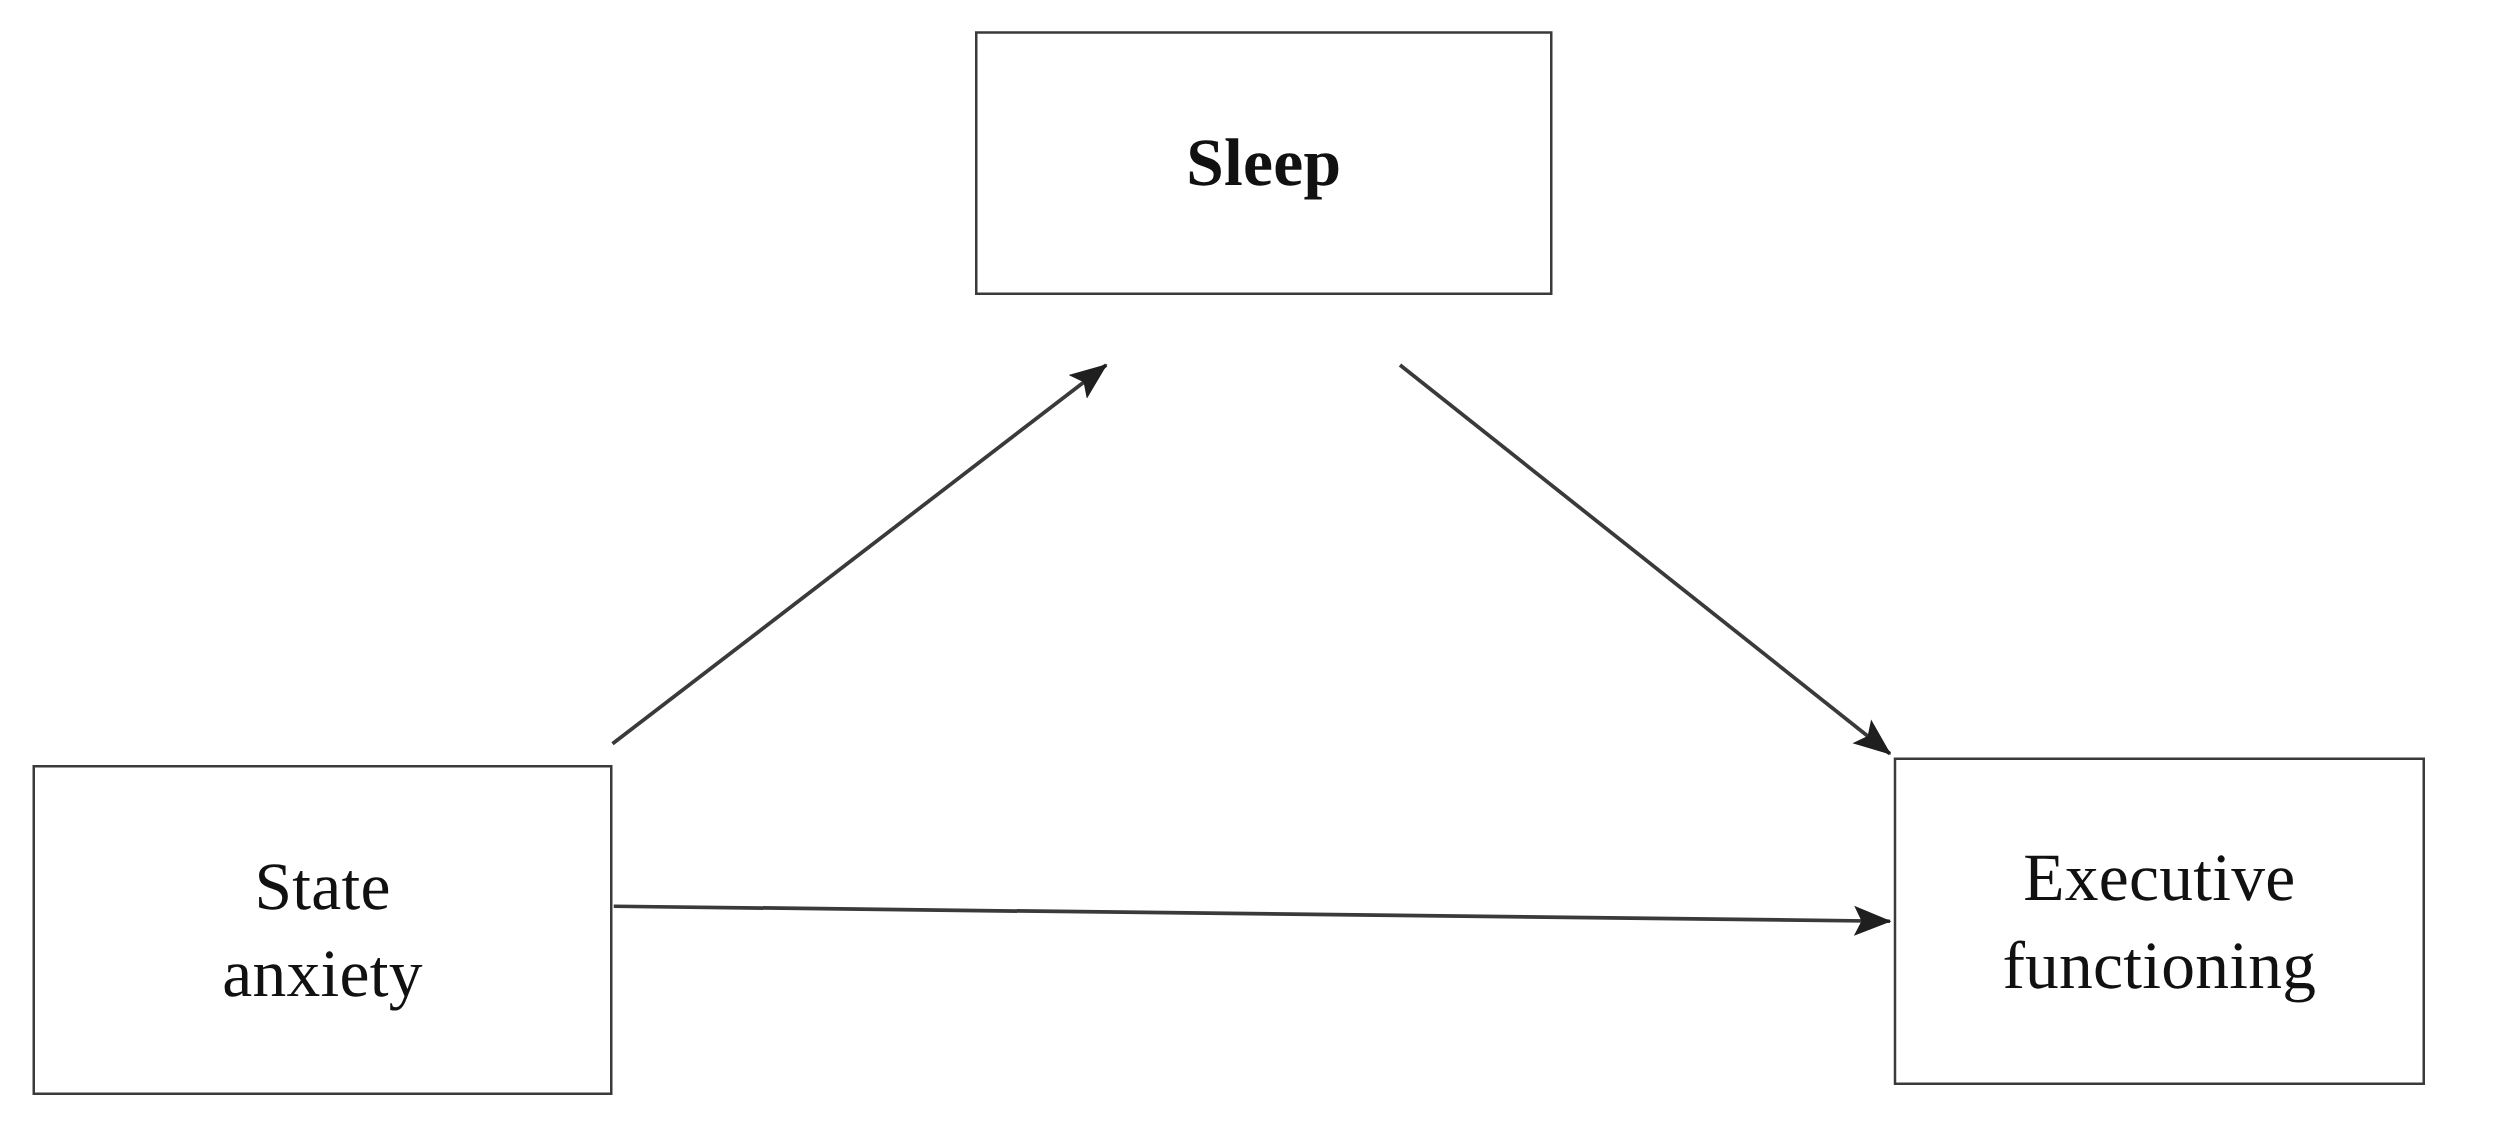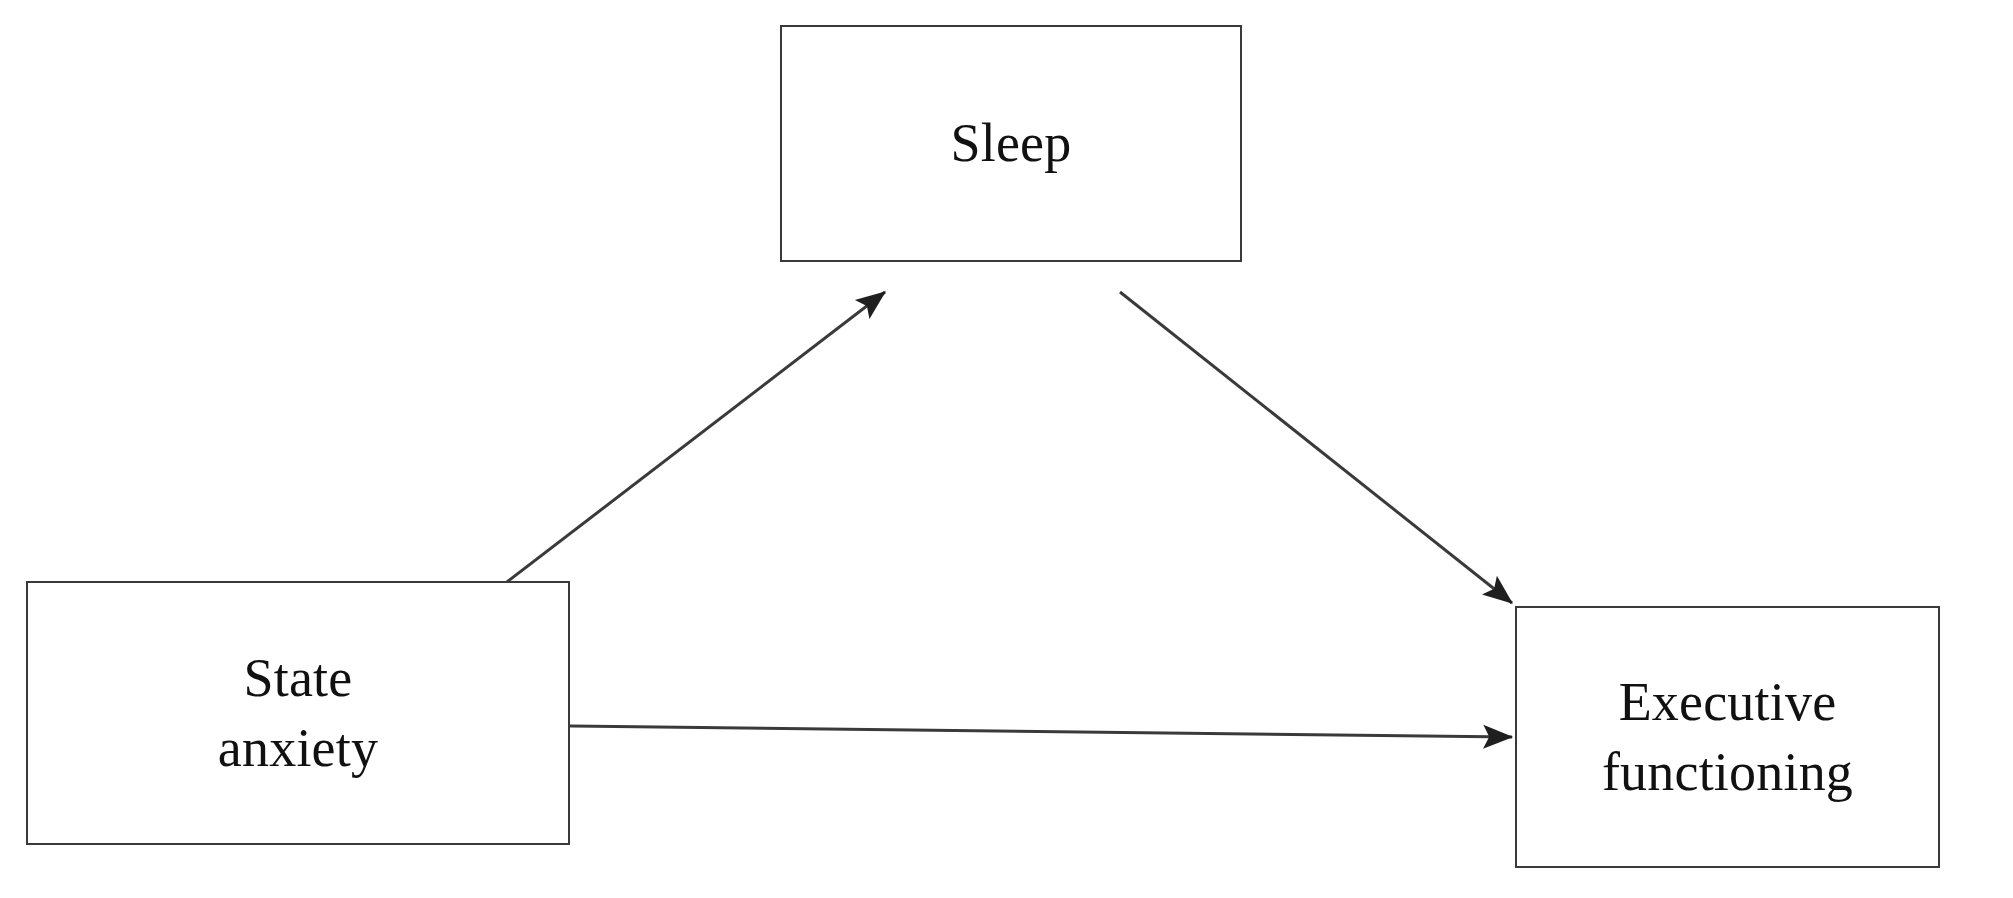--- a/index.html
+++ b/index.html
@@ -44,26 +44,27 @@
     letter-spacing: 0.2px;
     color: #111111;
     white-space: pre-line;
     padding: 0 10px;
   }
   
   #node-sleep {
     left: 780px;
     top: 25px;
     width: 462px;
-    height: 237px;
+    height: 211px;
+    font-weight: bold;
   }
   #node-state-anxiety {
     left: 26px;
-    top: 581px;
-    width: 544px;
+    top: 612px;
+    width: 464px;
     height: 264px;
   }
   #node-executive-functioning {
     left: 1515px;
     top: 606px;
     width: 425px;
     height: 262px;
   }
 </style>
 </head>

